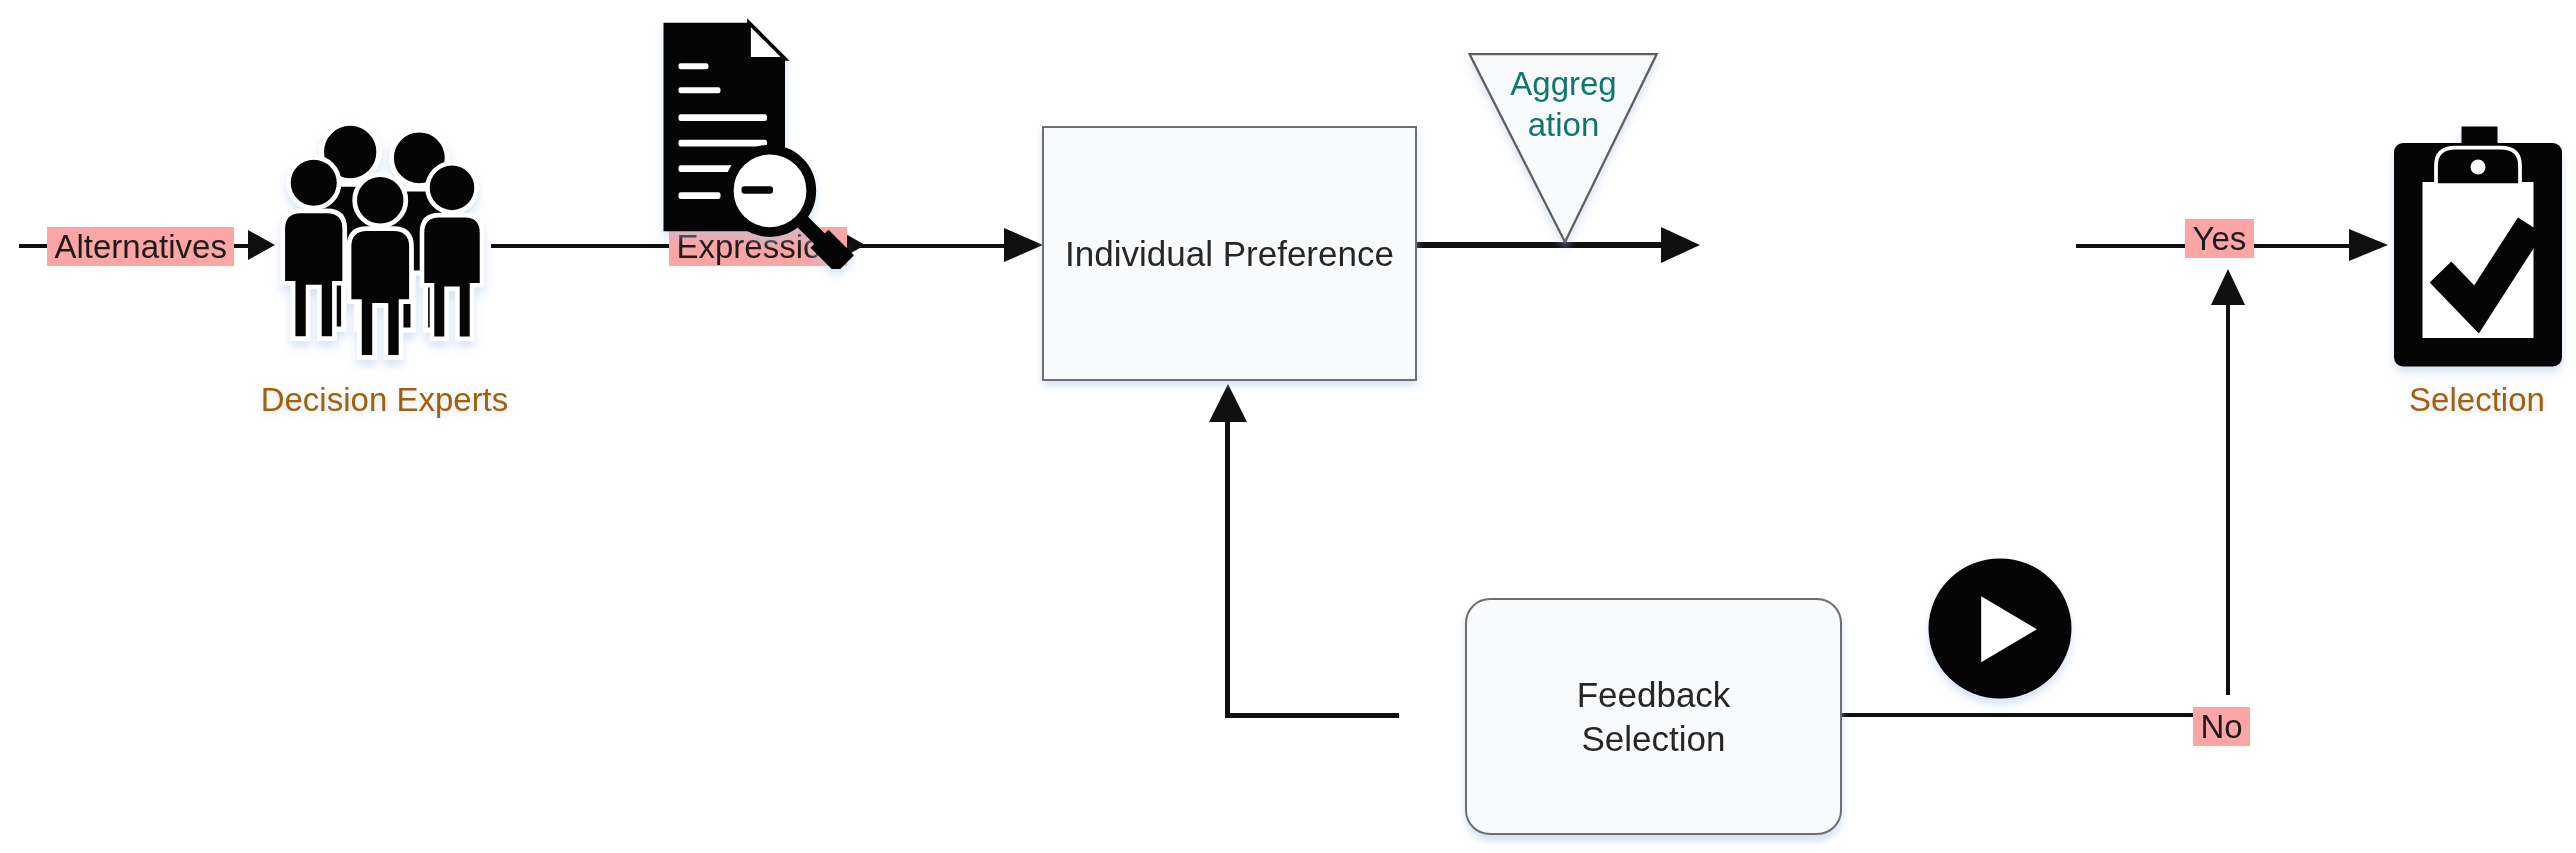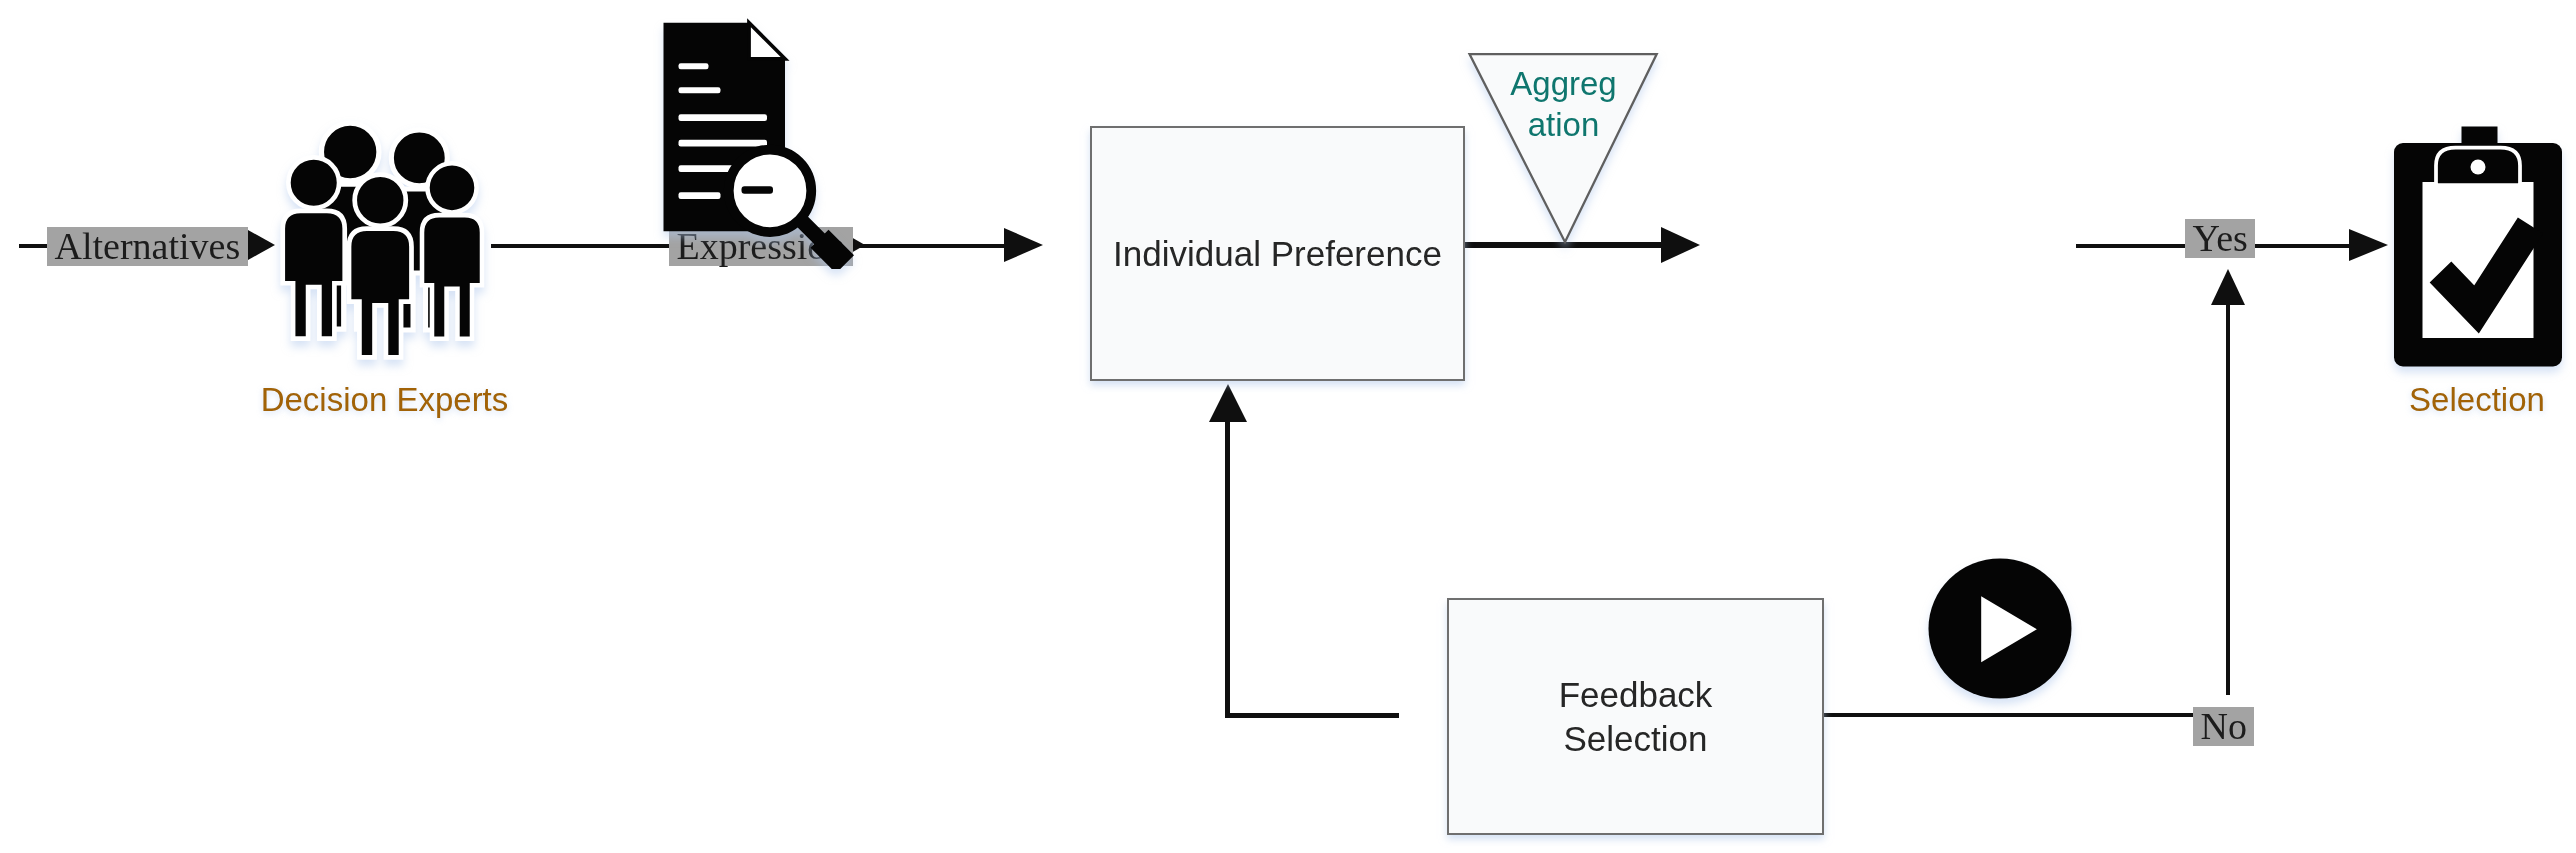--- a/index.html
+++ b/index.html
@@ -7,42 +7,41 @@
     position:relative;
     width:2576px;height:854px;
     background:#ffffff;
     font-family:"Liberation Sans", sans-serif;
     overflow:hidden;
   }
   .ln{position:absolute;background:#0f0f0f;}
   .ah{position:absolute;width:0;height:0;}
   .edge-lbl{
     position:absolute;
-    font-size:38px;color:#1c1c1c;
-    background:#a3a3a3;
+    font-size:33px;color:#1c1c1c;
+    background:#fca5a5;
     padding:0 7.5px;line-height:39px;
     white-space:nowrap;
-    font-family:Liberation Serif, serif;
   }
   .caption{
     position:absolute;
     font-size:33px;color:#a16207;
     text-align:center;line-height:39px;
     white-space:nowrap;
     text-shadow:0 2.3px 6px rgba(190,210,240,.7);
   }
   .node{
     position:absolute;
     background:#f9fafb;
     border:2.3px solid #6f6f6f;
     box-shadow:0 5.3px 7.5px rgba(176,200,235,.55);
     display:flex;flex-direction:column;
     align-items:center;justify-content:center;
     font-size:35px;color:#262626;line-height:44px;
-    text-align:center;white-space:nowrap;margin-left:48px;
+    text-align:center;white-space:nowrap;
   }
   .icon{position:absolute;filter:drop-shadow(0 6px 4.5px rgba(176,200,235,.5));}
   .tri-text{
     position:absolute;text-align:center;
     font-size:33px;color:#0f766e;line-height:41px;
   }
   .tri-text span{display:block;}
 </style>
 </head>
 <body>
@@ -103,21 +102,21 @@
     <rect x="110" y="228" width="42" height="10" rx="4" fill="#050505"></rect>
     <line x1="188" y1="272" x2="222" y2="306" stroke="#050505" stroke-width="20"></line>
     <line x1="214" y1="298" x2="248" y2="332" stroke="#050505" stroke-width="34"></line>
   </svg>
 
   <div class="node" style="left:1042px;top:126px;width:371px;height:251px;">
     <span>Individual Preference</span>
   </div>
 
 
-  <div class="node" style="left:1399px;top:598px;width:373px;height:233px;">
+  <div class="node" style="left:1465px;top:598px;width:373px;height:233px;border-radius:25px;">
     <span>Feedback</span>
     <span>Selection</span>
   </div>
 
   <svg class="icon" style="left:1462px;top:45px;" width="203" height="203" viewBox="0 0 270 270">
     <polygon points="10,12 259,12 137,262" fill="#f9fafb" stroke="#5f5f5f" stroke-width="3"></polygon>
   </svg>
   <div class="tri-text" style="left:1462px;top:63px;width:203px;">
     <span>Aggreg</span>
     <span>ation</span>

